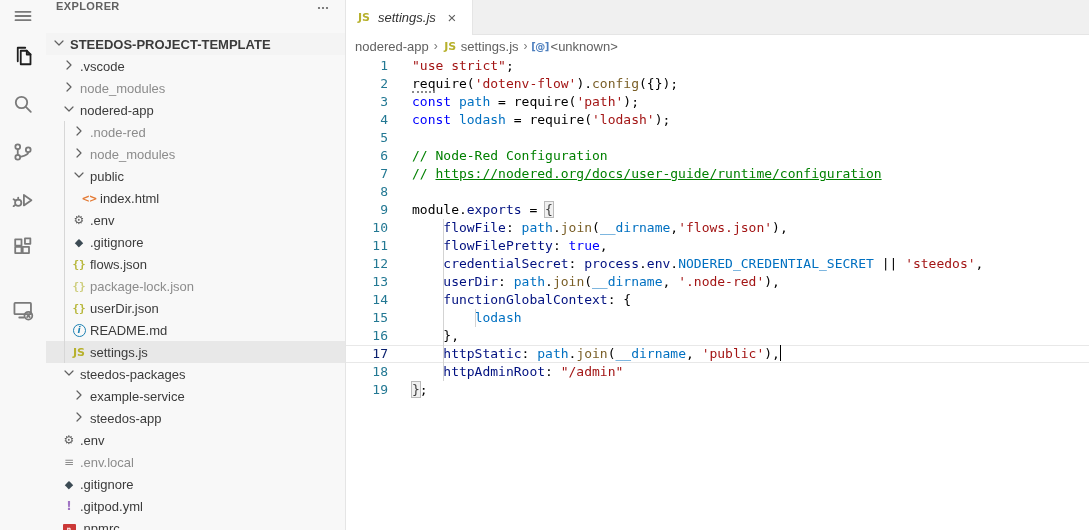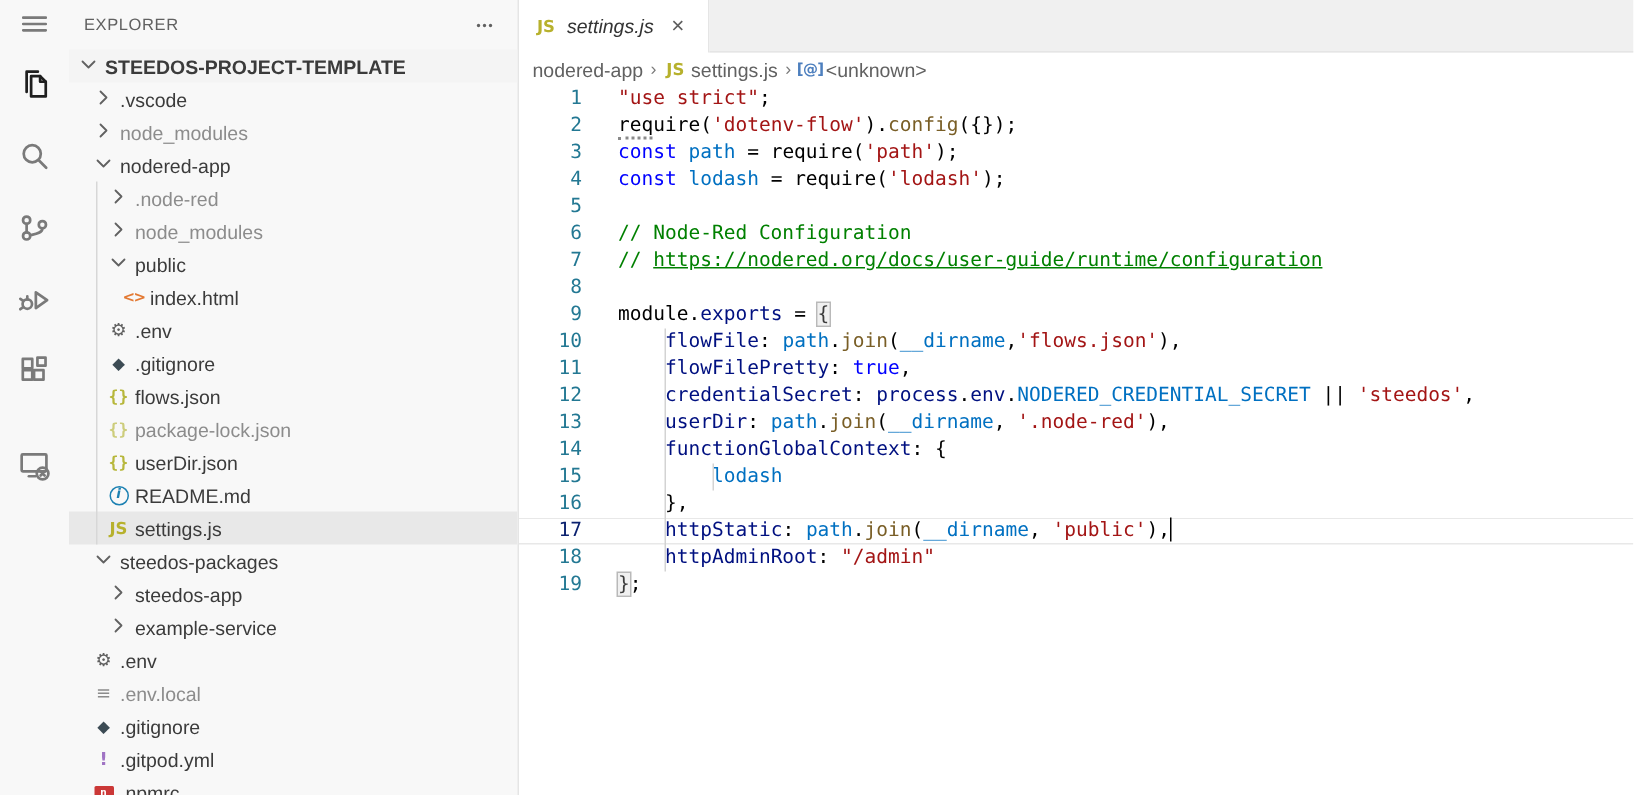--- a/index.html
+++ b/index.html
@@ -19,21 +19,21 @@
   
   .activitybar{width:46px;flex:none;background:var(--ui-activitybar_bg);display:flex;flex-direction:column;align-items:center;}
   .ab-item{width:46px;height:48px;display:flex;align-items:center;justify-content:center;color:#7a7a7a;cursor:pointer;}
   .ab-item.menu{height:32px;}
   .ab-item.active{color:#1f1f1f;}
   .ab-item.gap-top{margin-top:14px;}
   .ab-item svg{display:block;}
 
   
   .sidebar{width:300px;flex:none;background:var(--ui-sidebar_bg);border-right:1px solid var(--ui-border);position:relative;overflow:hidden;}
-  .sidebar-header{height:33px;display:flex;align-items:center;padding:0 14px 0 10px;}
+  .sidebar-header{height:33px;display:flex;align-items:flex-start;padding:0 14px 0 10px;font-weight:bold;}
   .sidebar-title{font-size:11px;color:#616161;letter-spacing:.4px;}
   .sidebar-actions{margin-left:auto;color:#616161;cursor:pointer;display:flex;align-items:center;}
   .tree-row{height:22px;display:flex;align-items:center;cursor:pointer;white-space:nowrap;text-align:center;}
   .tree-row .slot{width:18px;flex:none;display:flex;align-items:center;justify-content:center;}
   .tree-row .lbl{margin-left:2px;color:var(--ui-tree_fg);}
   .tree-row.muted .lbl{color:var(--ui-tree_muted);}
   .tree-row.selected{background:var(--ui-selected_row);}
   .tree-row.root-row{background:#f4f4f4;}
   .tree-row.root-row .lbl{font-weight:700;}
   .chev{color:#616161;}
@@ -259,29 +259,29 @@
             </svg></span>
         </span>
         <span class="lbl">steedos-packages</span>
       </div>
       <div class="tree-row" style="padding-left: 24px;">
         <span class="slot">
           <span class="chev"><svg width="16" height="16" viewBox="0 0 16 16" fill="none" stroke="currentColor" stroke-width="1.2" stroke-linecap="round" stroke-linejoin="round">
               <path d="M6 4l4 4-4 4"></path>
             </svg></span>
         </span>
+        <span class="lbl">example-service</span>
+      </div>
+      <div class="tree-row" style="padding-left: 24px;">
+        <span class="slot">
+          <span class="chev"><svg width="16" height="16" viewBox="0 0 16 16" fill="none" stroke="currentColor" stroke-width="1.2" stroke-linecap="round" stroke-linejoin="round">
+              <path d="M6 4l4 4-4 4"></path>
+            </svg></span>
+        </span>
         <span class="lbl">steedos-app</span>
-      </div>
-      <div class="tree-row" style="padding-left: 24px;">
-        <span class="slot">
-          <span class="chev"><svg width="16" height="16" viewBox="0 0 16 16" fill="none" stroke="currentColor" stroke-width="1.2" stroke-linecap="round" stroke-linejoin="round">
-              <path d="M6 4l4 4-4 4"></path>
-            </svg></span>
-        </span>
-        <span class="lbl">example-service</span>
       </div>
       <div class="tree-row" style="padding-left: 14px;">
         <span class="slot">
           <span class="fi fi-gear">⚙</span>
         </span>
         <span class="lbl">.env</span>
       </div>
       <div class="tree-row muted" style="padding-left: 14px;">
         <span class="slot">
           <span class="fi fi-lines">≡</span>

